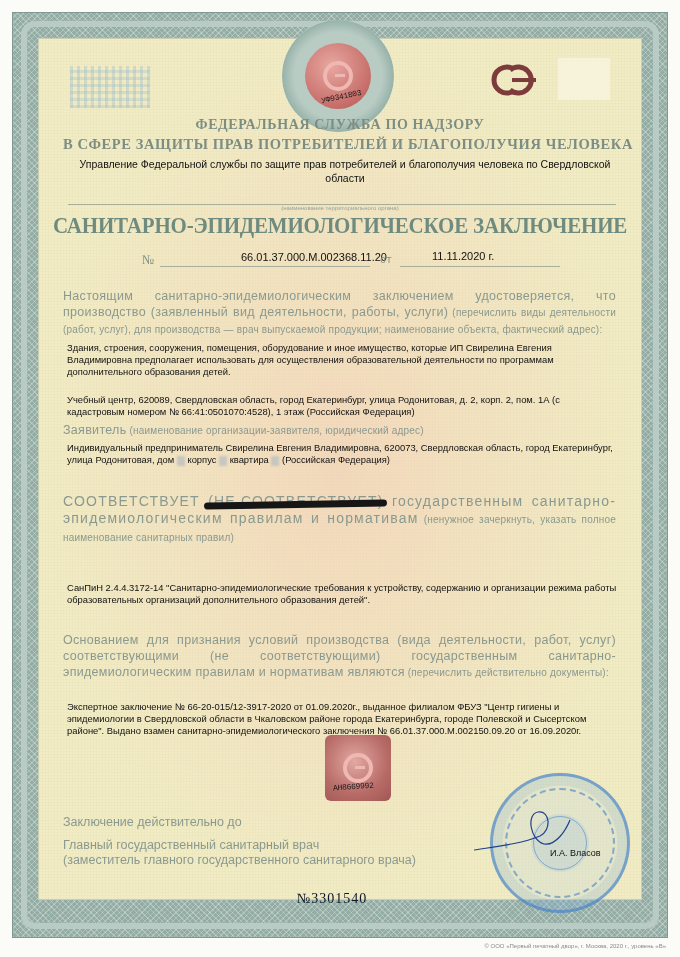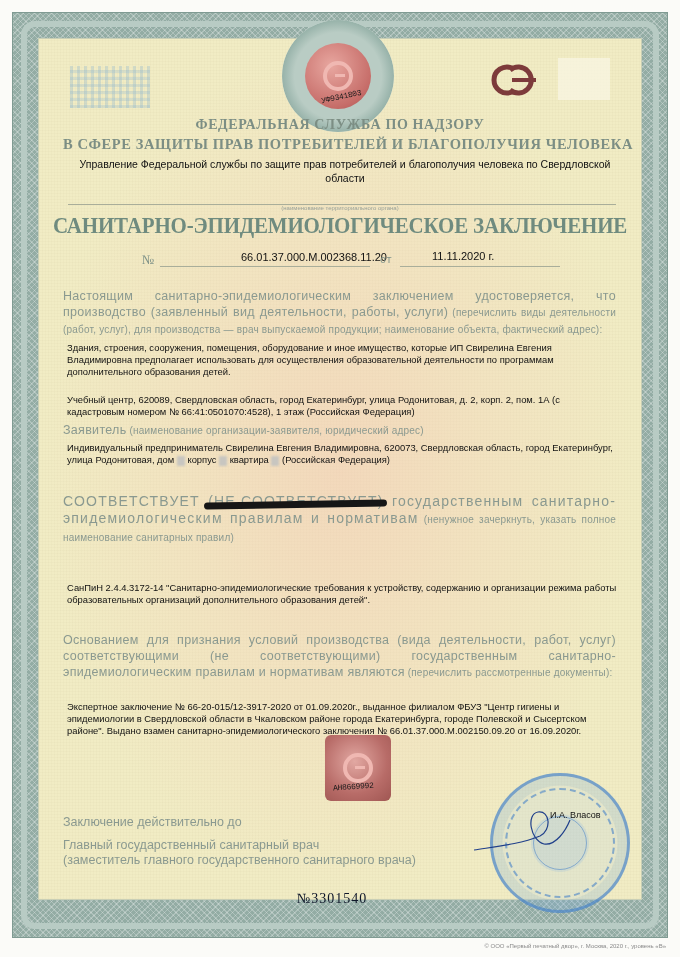--- a/index.html
+++ b/index.html
@@ -134,21 +134,21 @@
     content: ""; position: absolute; left: 12px; top: 12px; right: 12px; bottom: 12px; border-radius: 50%;
     border: 2px dashed rgba(70,130,200,0.6);
   }
   .stamp::after {
     content: ""; position: absolute; left: 40px; top: 40px; right: 40px; bottom: 40px; border-radius: 50%;
     border: 1.5px solid rgba(70,130,200,0.55);
   }
   .signature {
     position: absolute; left: 470px; top: 800px; width: 120px; height: 60px;
   }
-  .signer { position: absolute; left: 550px; top: 810px; font-size: 9px; color: #111; }
+  .signer { position: absolute; left: 550px; top: 848px; font-size: 9px; color: #111; }
 
   .blank-number {
     position: absolute; left: 297px; top: 891px; font-family: "Liberation Serif", serif;
     font-size: 14px; color: #0f172a; letter-spacing: 1px;
   }
   .printer {
     position: absolute; right: 14px; top: 943px; font-size: 6px; color: #8a8a8a;
   }
 </style>
 </head>
@@ -209,21 +209,21 @@
   <span class="redact"></span><span> (Российская Федерация)</span>
 </div>
 
 <div class="lead" style="top:493px; font-size:14px; line-height:17px; letter-spacing:1.2px;">
   <span>СООТВЕТСТВУЕТ</span>
   <span class="strike-blot">(НЕ СООТВЕТСТВУЕТ)</span><span> государственным санитарно-эпидемиологическим правилам и нормативам</span><span class="small"> (ненужное зачеркнуть, указать полное наименование санитарных правил)</span>
 </div>
 <div class="filled" style="top:542px;margin-top:40px;">СанПиН 2.4.4.3172-14 "Санитарно-эпидемиологические требования к устройству, содержанию и организации режима работы образовательных организаций дополнительного образования детей".</div>
 
 <div class="lead" style="top:632px;">
-  <span>Основанием для признания условий производства (вида деятельности, работ, услуг) соответствующими (не соответствующими) государственным санитарно-эпидемиологическим правилам и нормативам являются</span><span class="small"> (перечислить рассмотренные документы):</span>
+  <span>Основанием для признания условий производства (вида деятельности, работ, услуг) соответствующими (не соответствующими) государственным санитарно-эпидемиологическим правилам и нормативам являются</span><span class="small"> (перечислить действительно документы):</span>
 </div>
 <div class="filled" style="top:701px;">Экспертное заключение № 66-20-015/12-3917-2020 от 01.09.2020г., выданное филиалом ФБУЗ "Центр гигиены и эпидемиологии в Свердловской области в Чкаловском районе города Екатеринбурга, городе Полевской и Сысертском районе". Выдано взамен санитарно-эпидемиологического заключения № 66.01.37.000.М.002150.09.20 от 16.09.2020г.</div>
 
 <div class="hologram-bottom">
   <div class="holo-glyph"></div>
   <span class="serial">АН8669992</span>
 </div>
 
 <div class="valid-until">Заключение действительно до</div>
 <div class="chief">Главный государственный санитарный врач</div>

